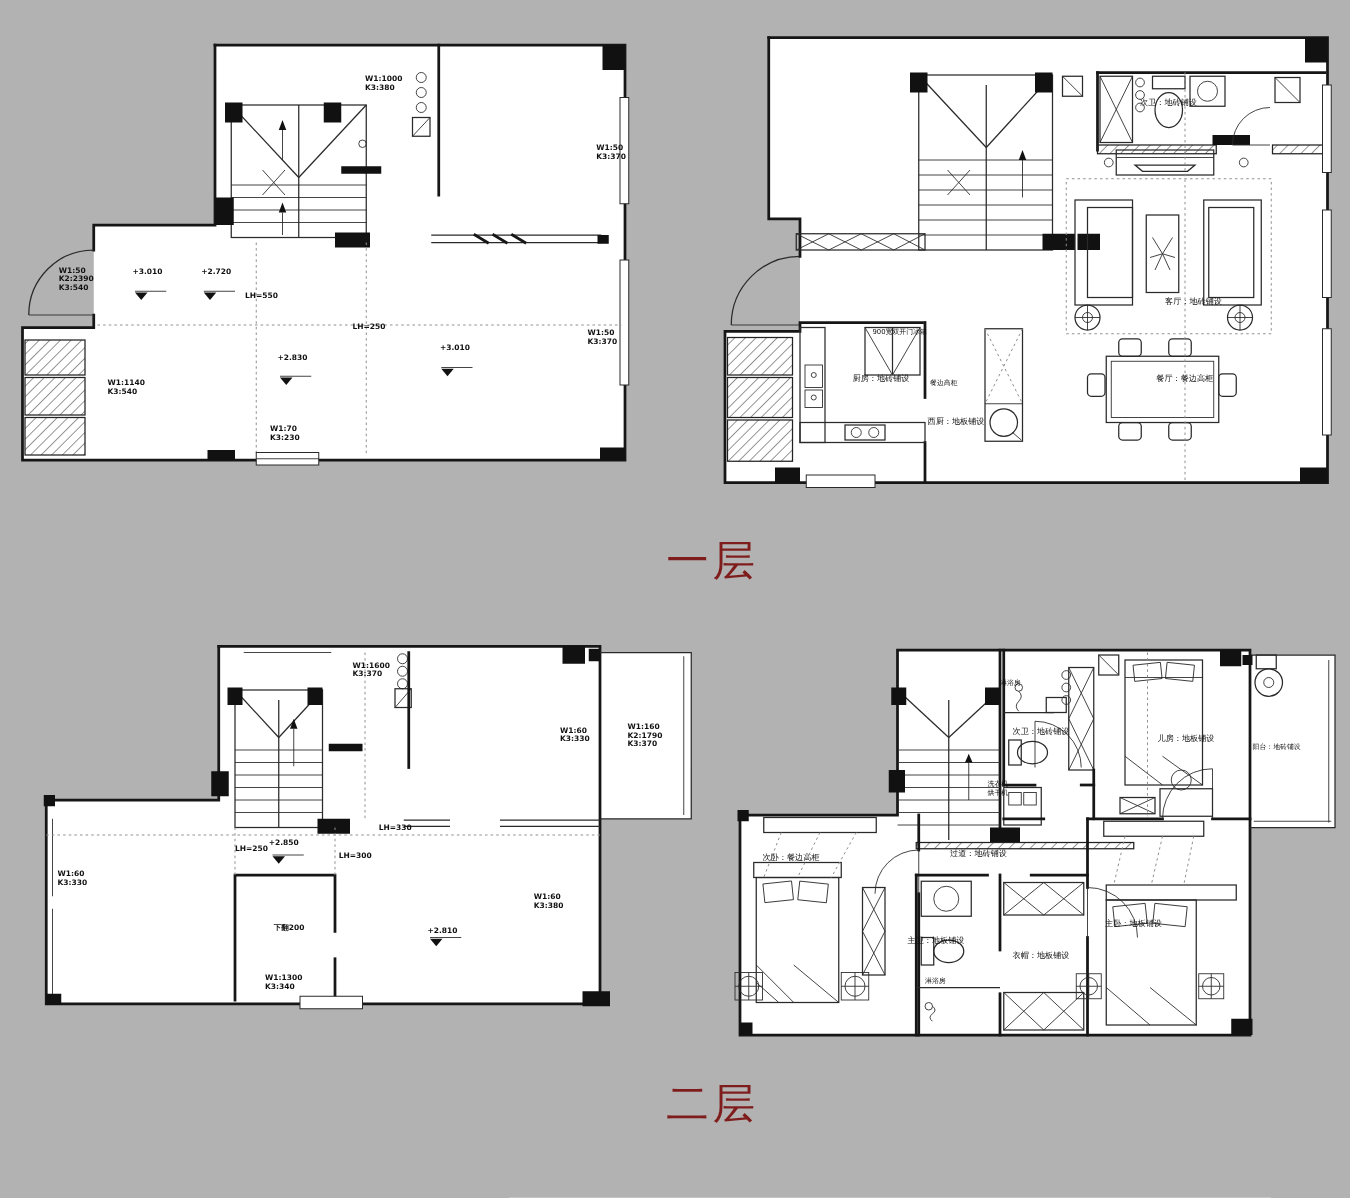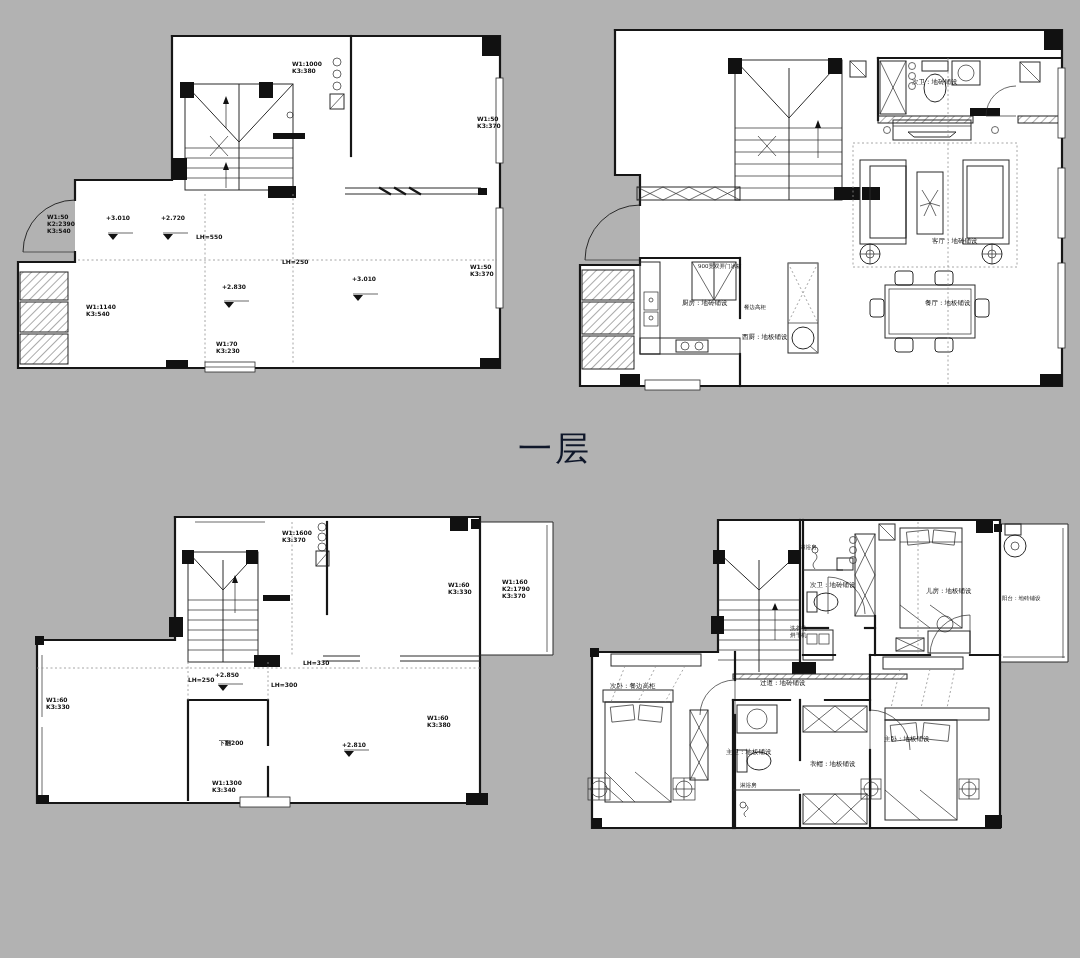--- a/index.html
+++ b/index.html
@@ -11,21 +11,21 @@
   .t{fill:none;stroke:#2a2a2a;stroke-width:1}
   .f{fill:none;stroke:#2a2a2a;stroke-width:.7}
   .b{fill:#111;stroke:none}
   .d{fill:none;stroke:#8f8f8f;stroke-width:.8;stroke-dasharray:2 2.5}
   .hf{fill:url(#hatch);stroke:#222;stroke-width:1}
   .wh{fill:#fff;stroke:#2a2a2a;stroke-width:.8}
   
   .lbl{position:absolute;color:#111;font-size:6.5px;line-height:1.25;white-space:pre-line}
   .tag{position:absolute;color:#111;font-size:6px;font-weight:700;line-height:1.2;white-space:pre-line}
   .sm{font-size:5.5px}
-  .cap{position:absolute;font-size:34px;color:#0f172a;text-align:center;letter-spacing:3px}
+  .cap{position:absolute;font-size:34px;color:#7f1d1d;text-align:right;letter-spacing:3px}
 </style>
 </head>
 <body>
 
 <div class="page">
 
   <svg width="0" height="0">
     <defs>
       <pattern id="hatch" width="6" height="6" patternUnits="userSpaceOnUse" patternTransform="rotate(45)">
         <line x1="0" y1="0" x2="0" y2="6" stroke="#555" stroke-width="1"></line>
@@ -477,21 +477,21 @@
   <span class="tag" style="left:352px;top:275px">+3.010</span>
   <span class="tag" style="left:86px;top:303px">W1:1140
 K3:540</span>
   <span class="tag" style="left:216px;top:340px">W1:70
 K3:230</span>
   <span class="tag" style="left:470px;top:263px">W1:50
 K3:370</span>
 
   <span class="lbl" style="left:912px;top:78px">次卫：地砖铺设</span>
   <span class="lbl" style="left:932px;top:237px">客厅：地砖铺设</span>
-  <span class="lbl" style="left:925px;top:299px">餐厅：地板铺设</span>
+  <span class="lbl" style="left:925px;top:299px">餐厅：餐边高柜</span>
   <span class="lbl" style="left:682px;top:299px">厨房：地砖铺设</span>
   <span class="lbl sm" style="left:698px;top:263px">900宽双开门冰箱</span>
   <span class="lbl sm" style="left:744px;top:304px">餐边高柜</span>
   <span class="lbl" style="left:742px;top:333px">西厨：地板铺设</span>
 
   <span class="tag" style="left:282px;top:529px">W1:1600
 K3:370</span>
   <span class="tag" style="left:448px;top:581px">W1:60
 K3:330</span>
   <span class="tag" style="left:502px;top:578px">W1:160
@@ -517,14 +517,15 @@
   <span class="lbl" style="left:926px;top:587px">儿房：地板铺设</span>
   <span class="lbl sm" style="left:1002px;top:595px">阳台：地砖铺设</span>
   <span class="lbl" style="left:610px;top:682px">次卧：餐边高柜</span>
   <span class="lbl" style="left:760px;top:679px">过道：地砖铺设</span>
   <span class="lbl" style="left:726px;top:748px">主卫：地板铺设</span>
   <span class="lbl" style="left:810px;top:760px">衣帽：地板铺设</span>
   <span class="lbl" style="left:884px;top:735px">主卧：地板铺设</span>
   <span class="lbl sm" style="left:740px;top:782px">淋浴房</span>
 
   <div class="cap" style="left:503px;top:426px;width:104px">一层</div>
+  <div class="cap" style="left:497px;top:860px;width:110px">二层</div>
 
 </div>
 
 </body></html>

